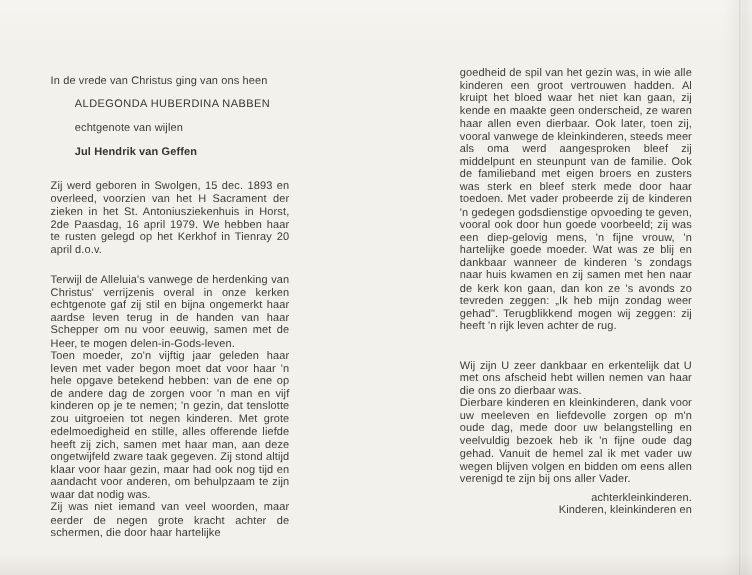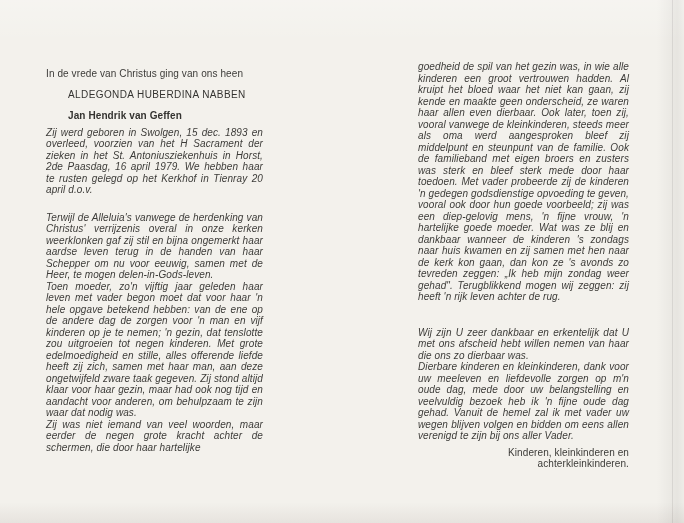--- a/index.html
+++ b/index.html
@@ -39,21 +39,20 @@
   .page-right {
     position: absolute;
     left: 418px;
     top: 61px;
     width: 211px;
   }
   .para {
     margin: 0;
     text-align: justify;
     text-justify: inter-word;
-    font-style: italic;
   }
   .intro {
     margin: 0;
     text-align: left;
   }
   .name {
     margin: 9px 0 0 0;
     padding-left: 22px;
     font-weight: normal;
     letter-spacing: 0.4px;
@@ -62,47 +61,48 @@
   .relation {
     margin: 11px 0 0 0;
     padding-left: 22px;
   }
   .spouse {
     margin: 10px 0 0 0;
     padding-left: 22px;
     font-weight: bold;
     color: #343330;
   }
-  .para-first   { margin-top: 5px; }
+  .para-first   { margin-top: 20px; }
   .para-gap     { margin-top: 16px; }
   .closing      { margin-top: 24px; }
   .signature {
     margin: 5px 0 0 0;
     text-align: right;
   }
   .signature div { text-align: right; }
 </style>
 </head>
 <body>
 
 <div id="card">
 
   <div class="page-left">
     <p class="intro">In de vrede van Christus ging van ons heen</p>
     <p class="name">ALDEGONDA HUBERDINA NABBEN</p>
-    <p class="spouse">Jan Hendrik van Geffen</p>
+    <p class="relation">echtgenote van wijlen</p>
+    <p class="spouse">Jul Hendrik van Geffen</p>
     <p class="para para-first">Zij werd geboren in Swolgen, 15 dec. 1893 en overleed, voorzien van het H Sacrament der zieken in het St. Antoniusziekenhuis in Horst, 2de Paasdag, 16 april 1979. We hebben haar te rusten gelegd op het Kerkhof in Tienray 20 april d.o.v.</p>
-    <p class="para para-gap">Terwijl de Alleluia's vanwege de herdenking van Christus' verrijzenis overal in onze kerken weerklonken gaf zij stil en bijna ongemerkt haar aardse leven terug in de handen van haar Schepper om nu voor eeuwig, samen met de Heer, te mogen delen-in-Gods-leven.</p>
+    <p class="para para-gap">Terwijl de Alleluia's vanwege de herdenking van Christus' verrijzenis overal in onze kerken echtgenote gaf zij stil en bijna ongemerkt haar aardse leven terug in de handen van haar Schepper om nu voor eeuwig, samen met de Heer, te mogen delen-in-Gods-leven.</p>
     <p class="para">Toen moeder, zo'n vijftig jaar geleden haar leven met vader begon moet dat voor haar 'n hele opgave betekend hebben: van de ene op de andere dag de zorgen voor 'n man en vijf kinderen op je te nemen; 'n gezin, dat tenslotte zou uitgroeien tot negen kinderen. Met grote edelmoedigheid en stille, alles offerende liefde heeft zij zich, samen met haar man, aan deze ongetwijfeld zware taak gegeven. Zij stond altijd klaar voor haar gezin, maar had ook nog tijd en aandacht voor anderen, om behulpzaam te zijn waar dat nodig was.</p>
     <p class="para">Zij was niet iemand van veel woorden, maar eerder de negen grote kracht achter de schermen, die door haar hartelijke</p>
   </div>
 
   <div class="page-right">
     <p class="para">goedheid de spil van het gezin was, in wie alle kinderen een groot vertrouwen hadden. Al kruipt het bloed waar het niet kan gaan, zij kende en maakte geen onderscheid, ze waren haar allen even dierbaar. Ook later, toen zij, vooral vanwege de kleinkinderen, steeds meer als oma werd aangesproken bleef zij middelpunt en steunpunt van de familie. Ook de familieband met eigen broers en zusters was sterk en bleef sterk mede door haar toedoen. Met vader probeerde zij de kinderen 'n gedegen godsdienstige opvoeding te geven, vooral ook door hun goede voorbeeld; zij was een diep-gelovig mens, 'n fijne vrouw, 'n hartelijke goede moeder. Wat was ze blij en dankbaar wanneer de kinderen 's zondags naar huis kwamen en zij samen met hen naar de kerk kon gaan, dan kon ze 's avonds zo tevreden zeggen: „Ik heb mijn zondag weer gehad". Terugblikkend mogen wij zeggen: zij heeft 'n rijk leven achter de rug.</p>
     <p class="para closing">Wij zijn U zeer dankbaar en erkentelijk dat U met ons afscheid hebt willen nemen van haar die ons zo dierbaar was.</p>
     <p class="para">Dierbare kinderen en kleinkinderen, dank voor uw meeleven en liefdevolle zorgen op m'n oude dag, mede door uw belangstelling en veelvuldig bezoek heb ik 'n fijne oude dag gehad. Vanuit de hemel zal ik met vader uw wegen blijven volgen en bidden om eens allen verenigd te zijn bij ons aller Vader.</p>
     <div class="signature">
+      <div>achterkleinkinderen.</div>
       <div>Kinderen, kleinkinderen en</div>
-      <div>achterkleinkinderen.</div>
     </div>
   </div>
 
 </div>
 
 </body></html>

